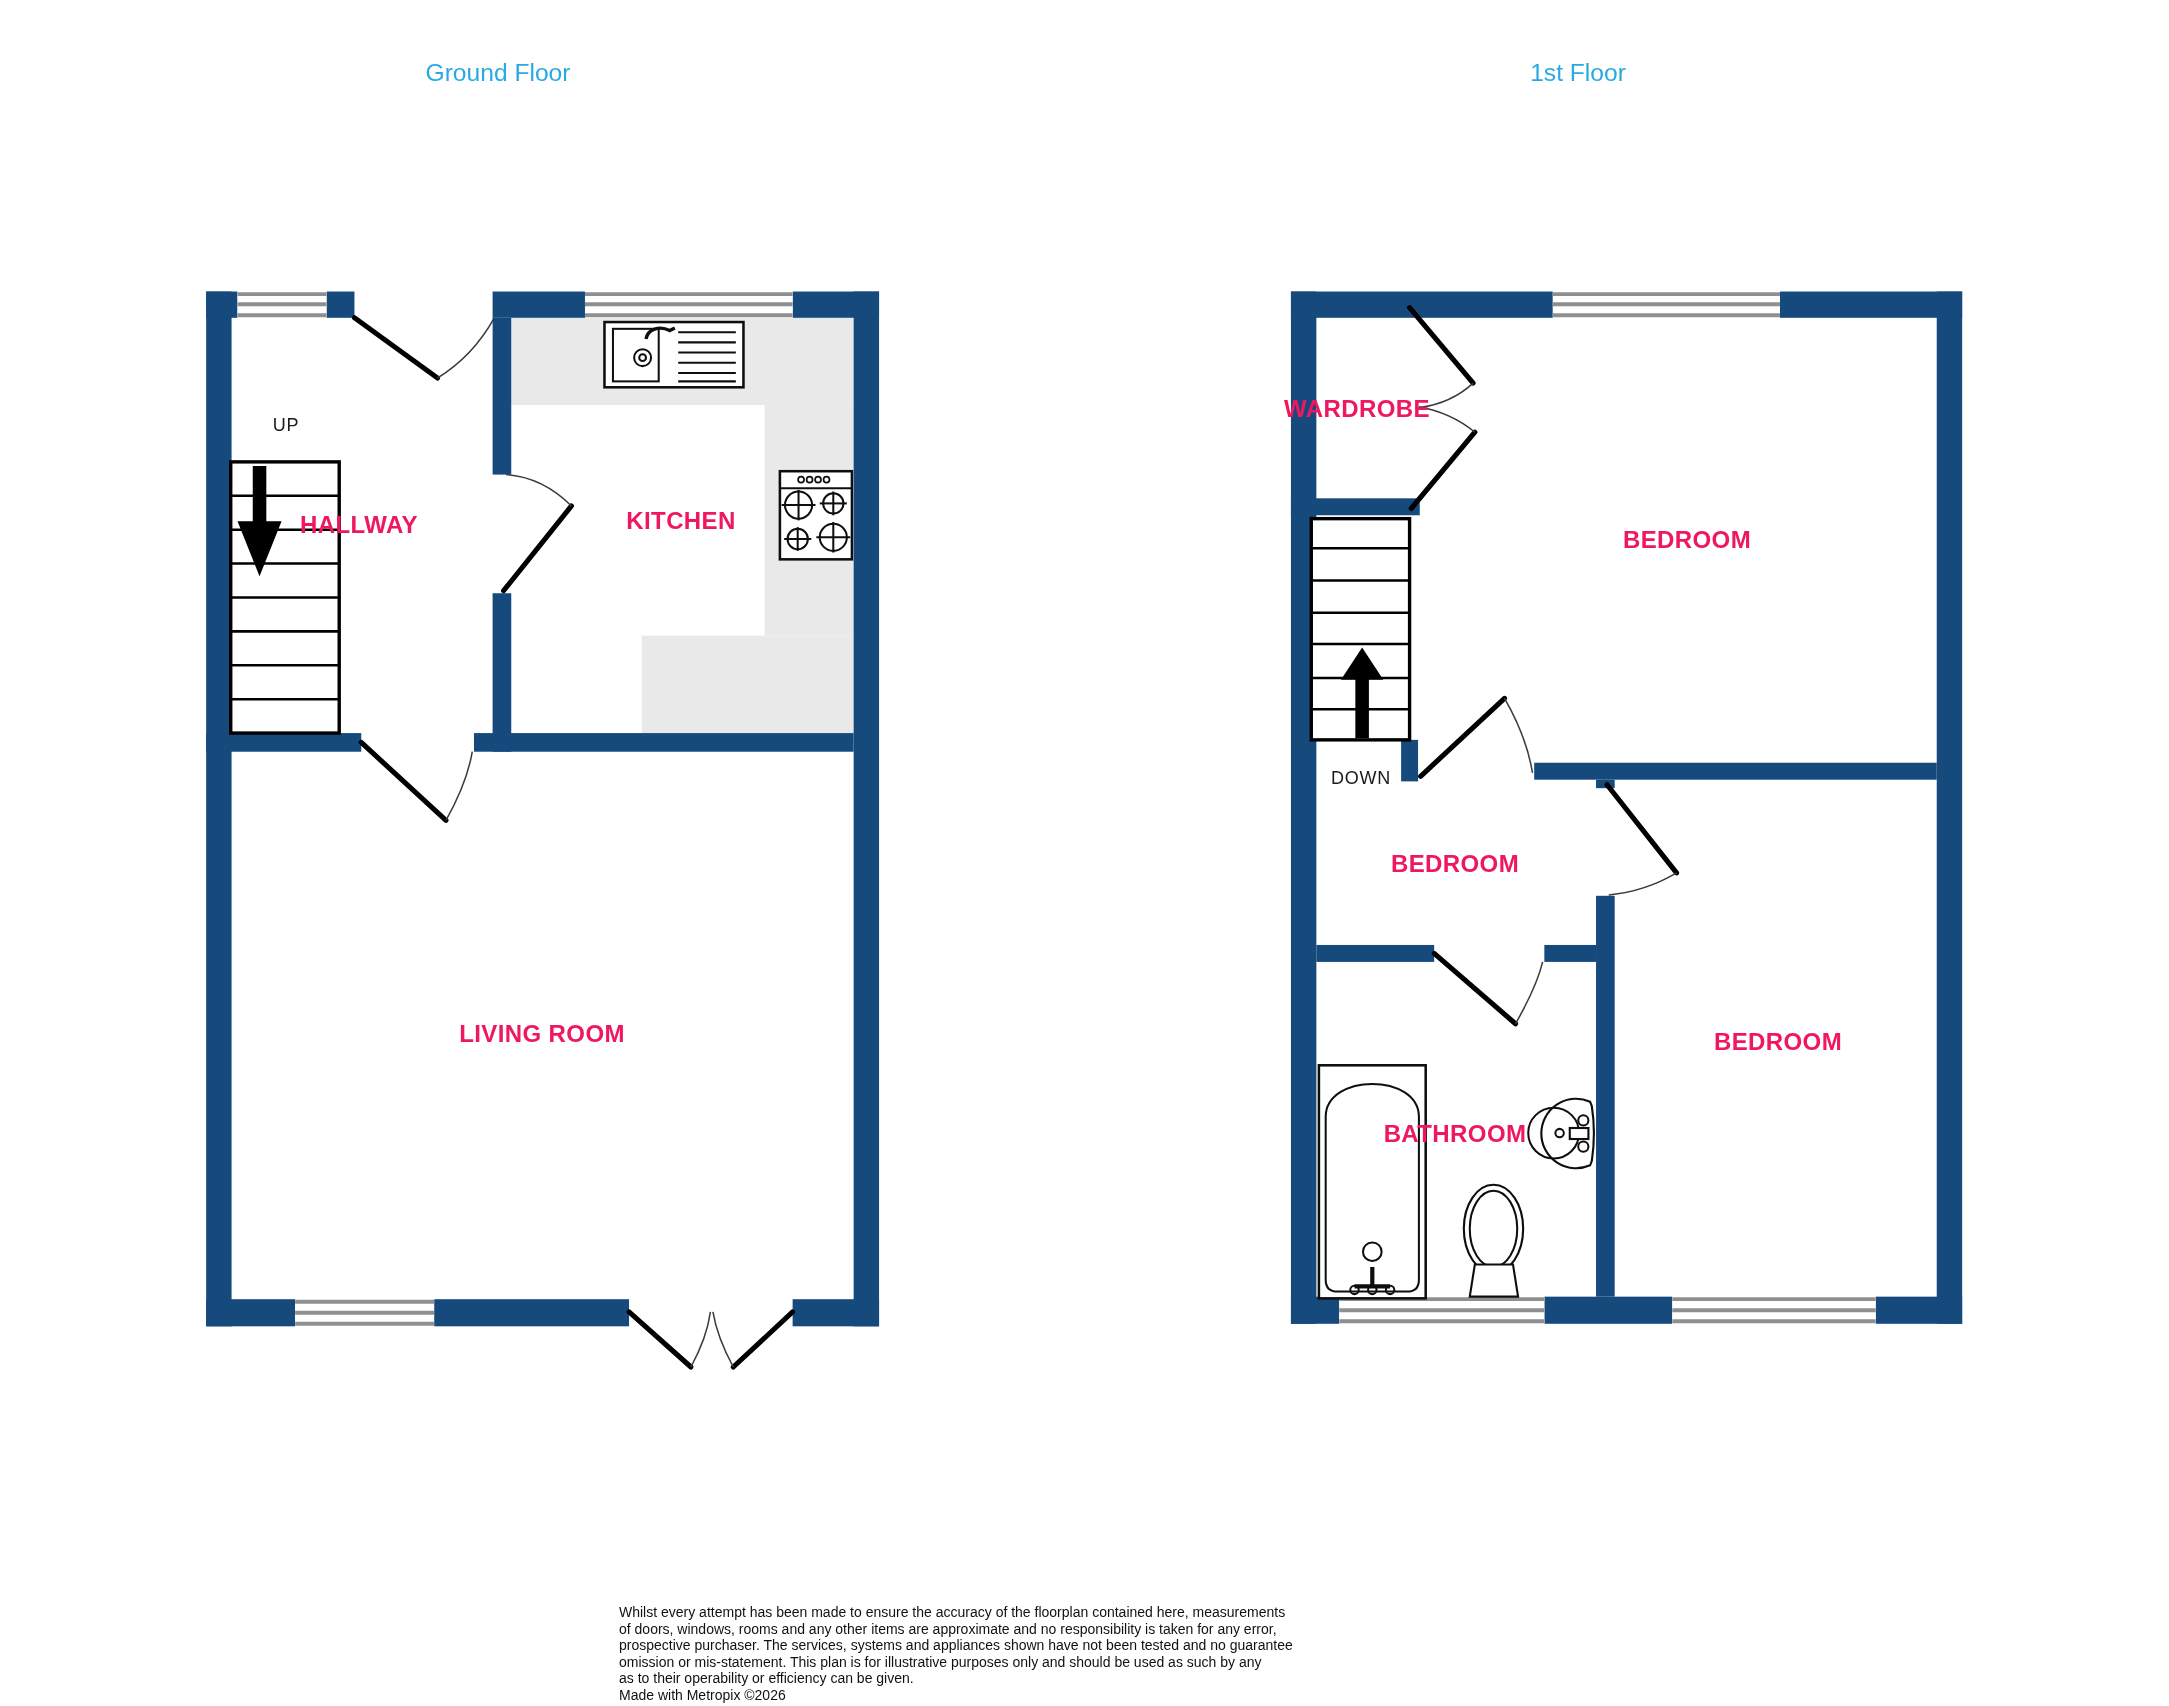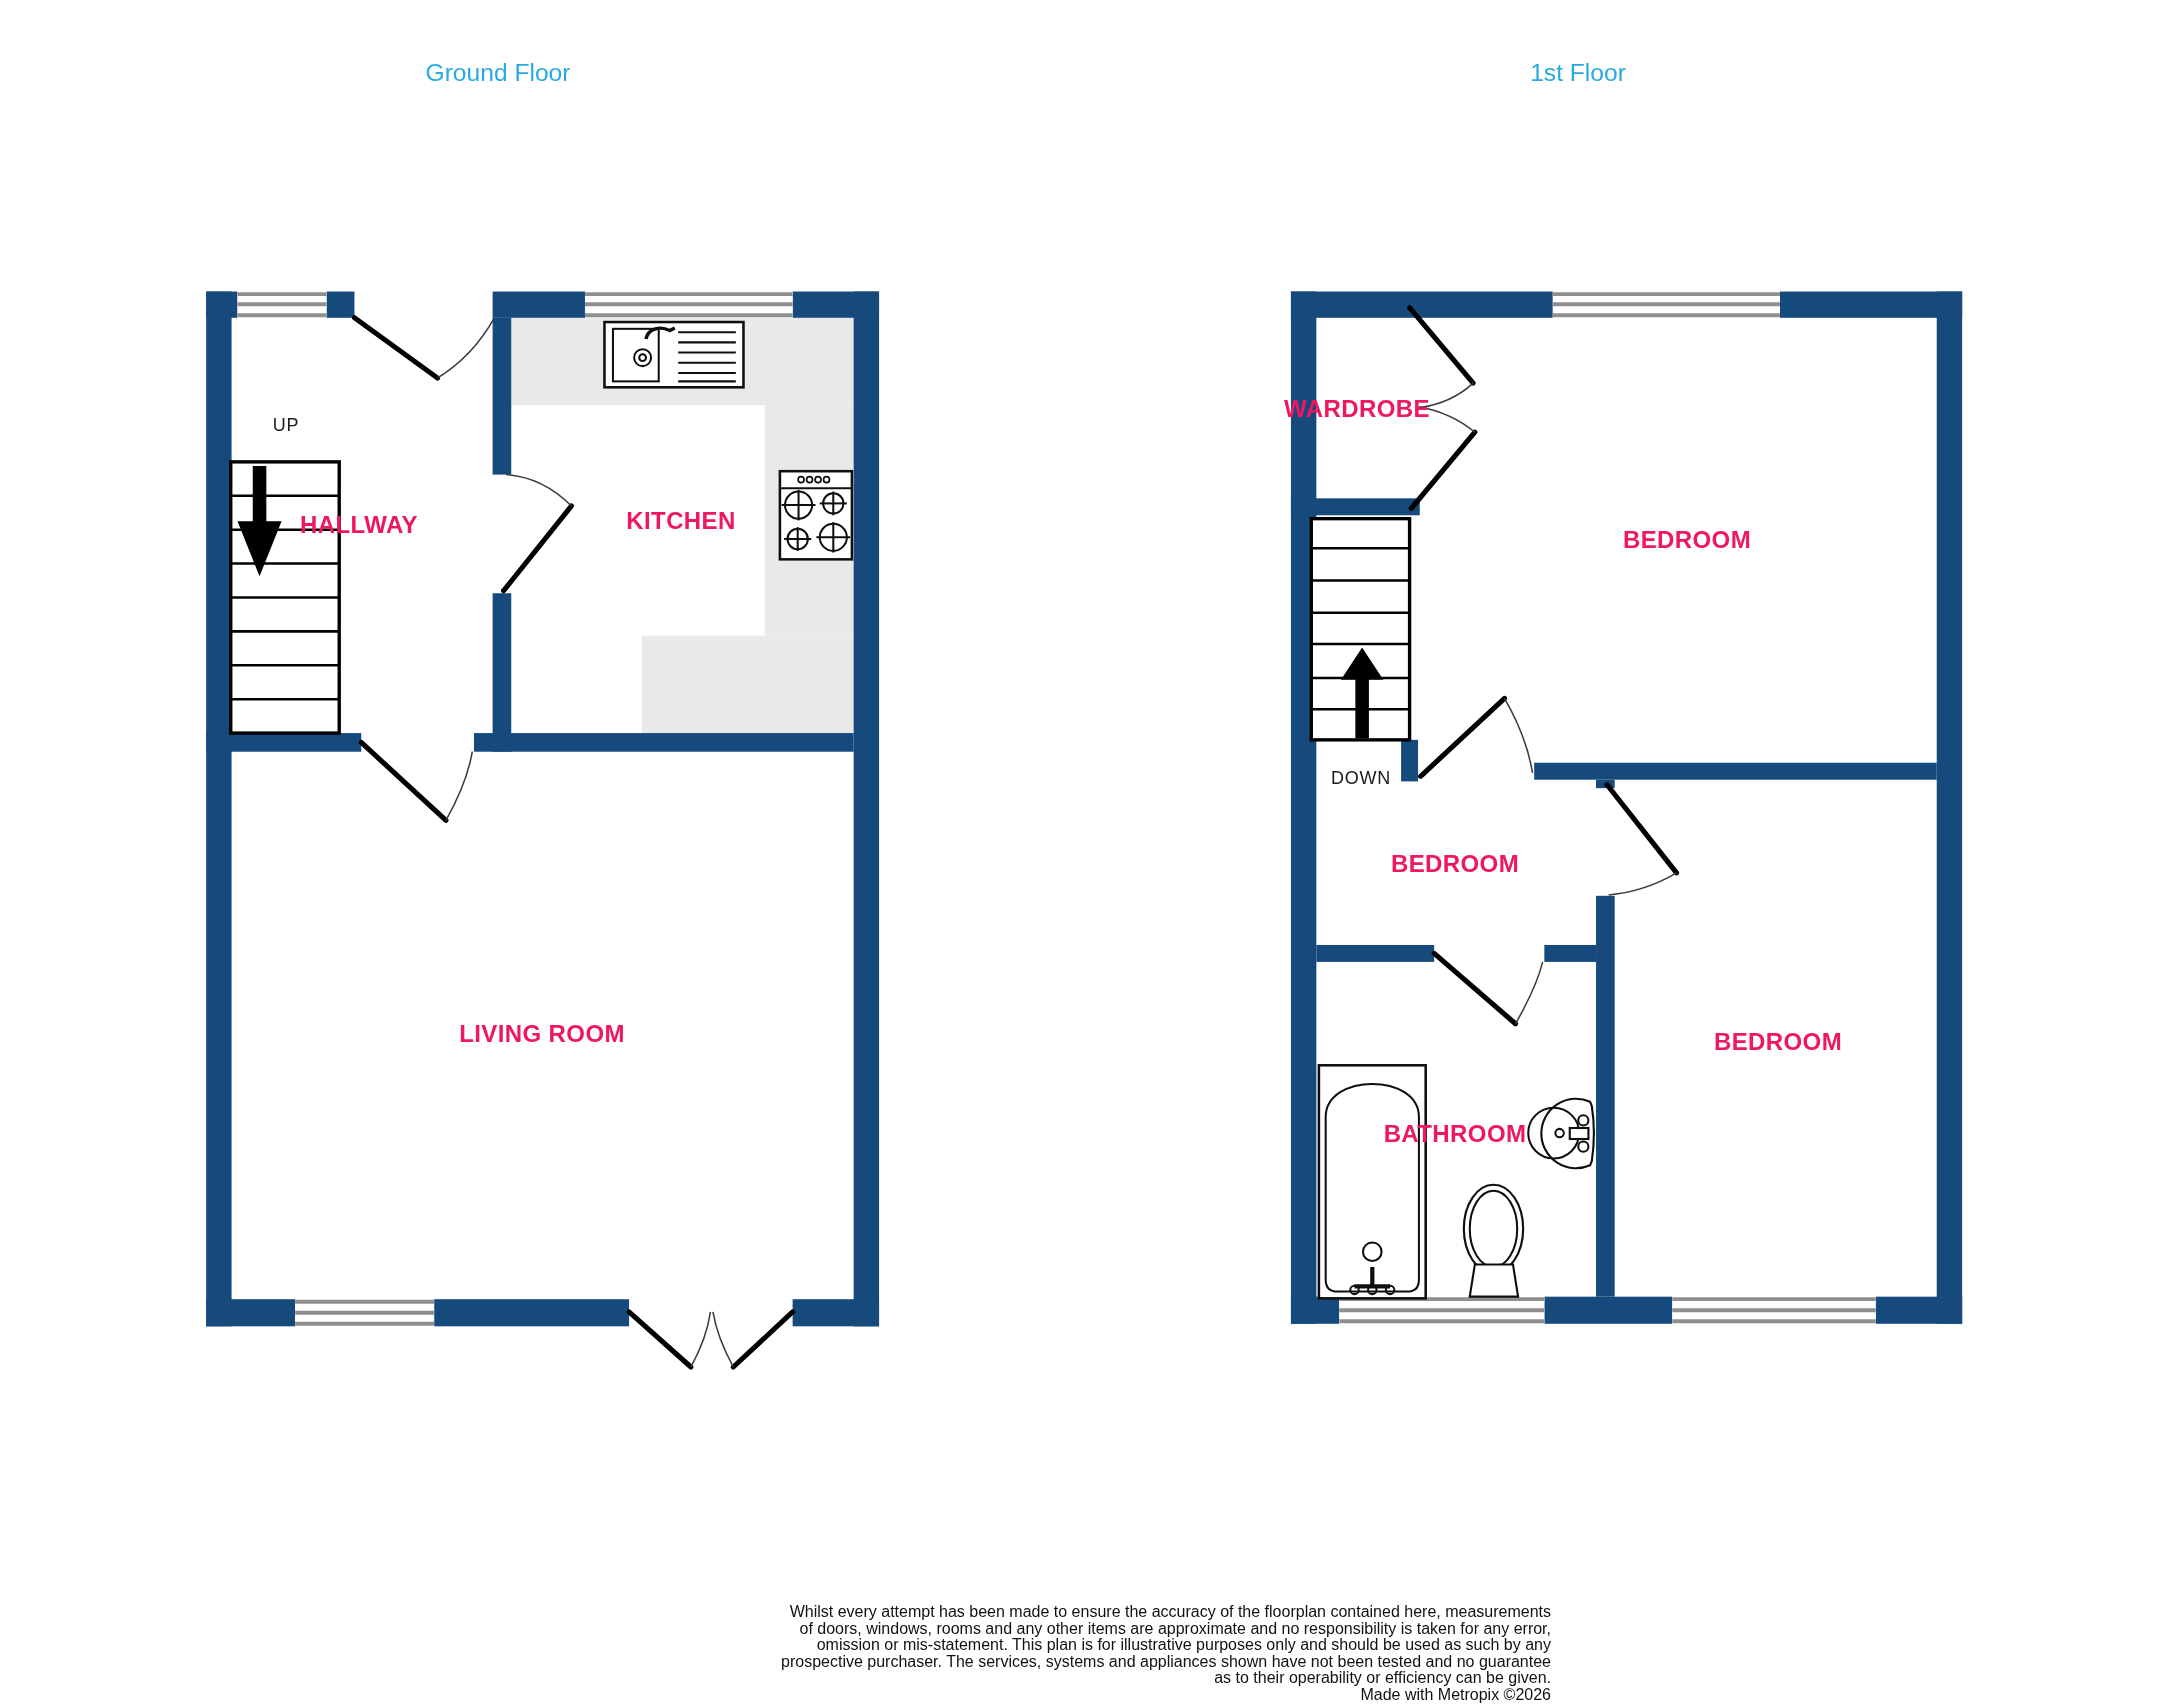--- a/index.html
+++ b/index.html
@@ -30,22 +30,22 @@
     position:absolute;transform:translate(-50%,-50%);
     font-size:24px;font-weight:bold;color:var(--label);
     letter-spacing:0.4px;white-space:nowrap;text-align:right;
   }
   .stair-label{
     position:absolute;transform:translate(-50%,-50%);
     font-size:18px;color:#1a1a1a;white-space:nowrap;letter-spacing:0.8px;
   }
   #disclaimer{
     position:absolute;left:1085px;top:1604px;transform:translateX(-50%);
-    width:932px;text-align:right;color:#111111;
-    font-size:16px;line-height:16.5px;
+    width:932px;text-align:left;color:#111111;
+    font-size:14px;line-height:16.5px;
   }
   #disclaimer div{white-space:nowrap;}
 </style>
 </head>
 <body>
 
 <div id="canvas">
 
   <svg id="plan-svg" width="2170" height="1706" viewBox="0 0 2560 2013">
 
@@ -266,20 +266,20 @@
   <div class="room-label" style="left:1357px;top:409px">WARDROBE</div>
   <div class="room-label" style="left:1687px;top:540px">BEDROOM</div>
   <div class="stair-label" style="left:1361px;top:778px">DOWN</div>
   <div class="room-label" style="left:1455px;top:864px">BEDROOM</div>
   <div class="room-label" style="left:1455px;top:1134px">BATHROOM</div>
   <div class="room-label" style="left:1778px;top:1042px">BEDROOM</div>
 
   <div id="disclaimer">
     <div>Whilst every attempt has been made to ensure the accuracy of the floorplan contained here, measurements</div>
     <div>of doors, windows, rooms and any other items are approximate and no responsibility is taken for any error,</div>
+    <div>prospective purchaser. The services, systems and appliances shown have not been tested and no guarantee</div>
     <div>omission or mis-statement. This plan is for illustrative purposes only and should be used as such by any</div>
-    <div>prospective purchaser. The services, systems and appliances shown have not been tested and no guarantee</div>
     <div>as to their operability or efficiency can be given.</div>
     <div>Made with Metropix ©2026</div>
   </div>
 
 </div>
 
 
 </body></html>

